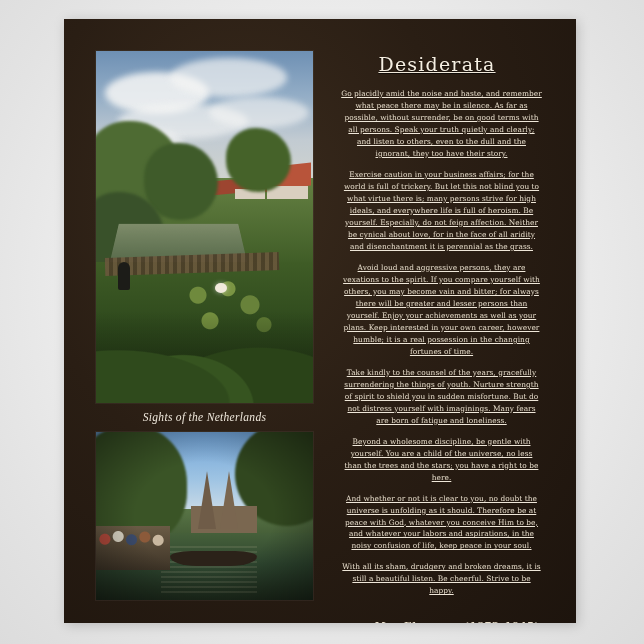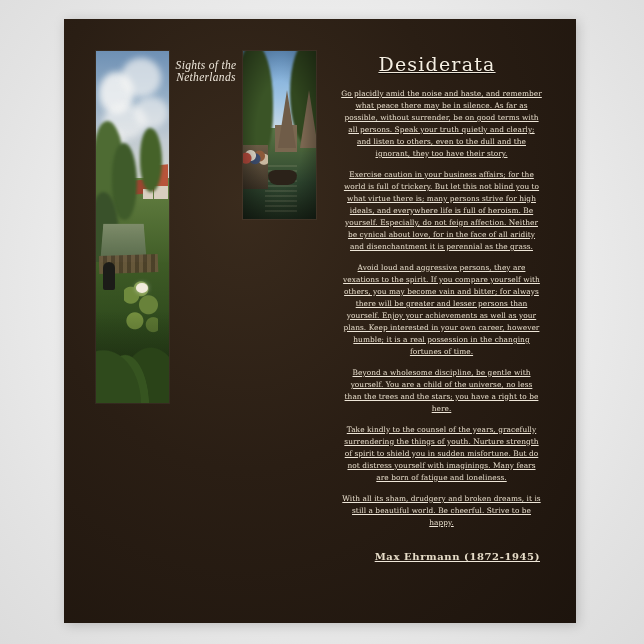--- a/index.html
+++ b/index.html
@@ -47,21 +47,21 @@
     left: 0; top: 0; right: 0; bottom: 0;
     display: flex;
     flex-direction: row;
   }
   
   .left-col {
     width: 252px;
     padding: 32px 0 0 32px;
     box-sizing: border-box;
     display: flex;
-    flex-direction: row;
+    flex-direction: column;
   }
   .photo-frame {
     position: relative;
     overflow: hidden;
     box-shadow: 0 0 0 1px rgba(255,255,255,0.05);
   }
   .photo-top {
     width: 217px;
     height: 352px;
   }
@@ -356,22 +356,23 @@
         </div>
 
       </div>
 
       <div class="right-col">
         <div class="poem-title">Desiderata</div>
 
         <p class="stanza">Go placidly amid the noise and haste, and remember what peace there may be in silence. As far as possible, without surrender, be on good terms with all persons. Speak your truth quietly and clearly; and listen to others, even to the dull and the ignorant, they too have their story.</p>
         <p class="stanza">Exercise caution in your business affairs; for the world is full of trickery. But let this not blind you to what virtue there is; many persons strive for high ideals, and everywhere life is full of heroism. Be yourself. Especially, do not feign affection. Neither be cynical about love, for in the face of all aridity and disenchantment it is perennial as the grass.</p>
         <p class="stanza">Avoid loud and aggressive persons, they are vexations to the spirit. If you compare yourself with others, you may become vain and bitter; for always there will be greater and lesser persons than yourself. Enjoy your achievements as well as your plans. Keep interested in your own career, however humble; it is a real possession in the changing fortunes of time.</p>
+        <p class="stanza">Take kindly to the counsel of the years, gracefully surrendering the things of youth. Nurture strength of spirit to shield you in sudden misfortune. But do not distress yourself with imaginings. Many fears are born of fatigue and loneliness.</p>
         <p class="stanza">Beyond a wholesome discipline, be gentle with yourself. You are a child of the universe, no less than the trees and the stars; you have a right to be here.</p>
-        <p class="stanza">Take kindly to the counsel of the years, gracefully surrendering the things of youth. Nurture strength of spirit to shield you in sudden misfortune. But do not distress yourself with imaginings. Many fears are born of fatigue and loneliness.</p>
-        <p class="stanza">With all its sham, drudgery and broken dreams, it is still a beautiful world. Be cheerful. Strive to be happy.</p>
+        <p class="stanza">And whether or not it is clear to you, no doubt the universe is unfolding as it should. Therefore be at peace with God, whatever you conceive Him to be, and whatever your labors and aspirations, in the noisy confusion of life, keep peace in your soul.</p>
+        <p class="stanza">With all its sham, drudgery and broken dreams, it is still a beautiful listen. Be cheerful. Strive to be happy.</p>
 
         <div class="attribution">Max Ehrmann (1872-1945)</div>
       </div>
 
     </div>
   </div>
 </div>
 
 </body></html>

